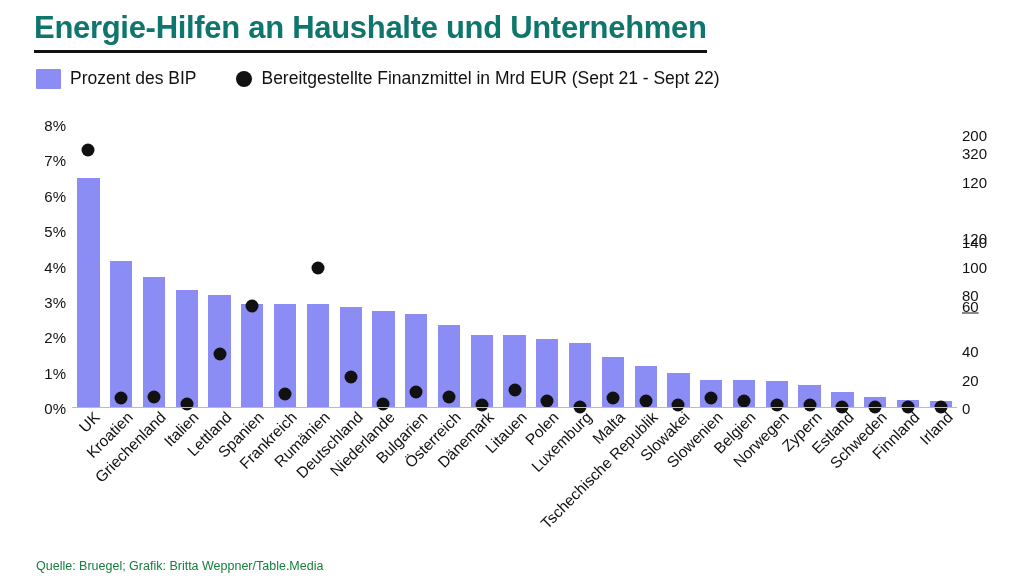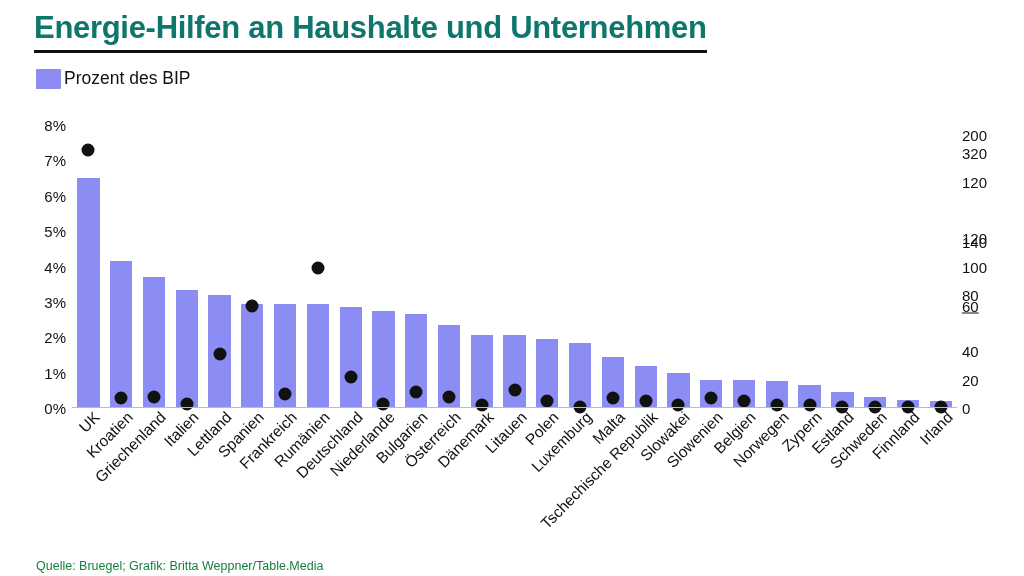--- a/index.html
+++ b/index.html
@@ -38,21 +38,21 @@
     position: absolute;
     left: 36px;
     top: 68px;
     display: flex;
     align-items: center;
     gap: 12px;
   }
   .legend-item {
     display: flex;
     align-items: center;
-    gap: 3px;
+    gap: 9px;
     margin-right: 18px;
   }
   .legend-swatch-bar {
     width: 25px;
     height: 20px;
     background: #8c8cf5;
     border-radius: 1px;
   }
   .legend-swatch-dot {
     width: 16px;
@@ -173,20 +173,24 @@
 <body>
 
 <div class="title-wrap">
   <div class="chart-title">Energie-Hilfen an Haushalte und Unternehmen</div>
 </div>
 
 <div class="legend">
   <div class="legend-item">
     <span class="legend-swatch-bar"></span>
     <span class="legend-label">Prozent des BIP</span>
+  </div>
+  <div class="legend-item">
+    <span class="legend-swatch-dot"></span>
+    <span class="legend-label">Bereitgestellte Finanzmittel in Mrd EUR (Sept 21 - Sept 22)</span>
   </div>
 </div>
 
 <div class="y-axis y-left">
     <div class="y-tick" style="top: 283px;">0%</div>
     <div class="y-tick" style="top: 247.625px;">1%</div>
     <div class="y-tick" style="top: 212.25px;">2%</div>
     <div class="y-tick" style="top: 176.875px;">3%</div>
     <div class="y-tick" style="top: 141.5px;">4%</div>
     <div class="y-tick" style="top: 106.125px;">5%</div>

